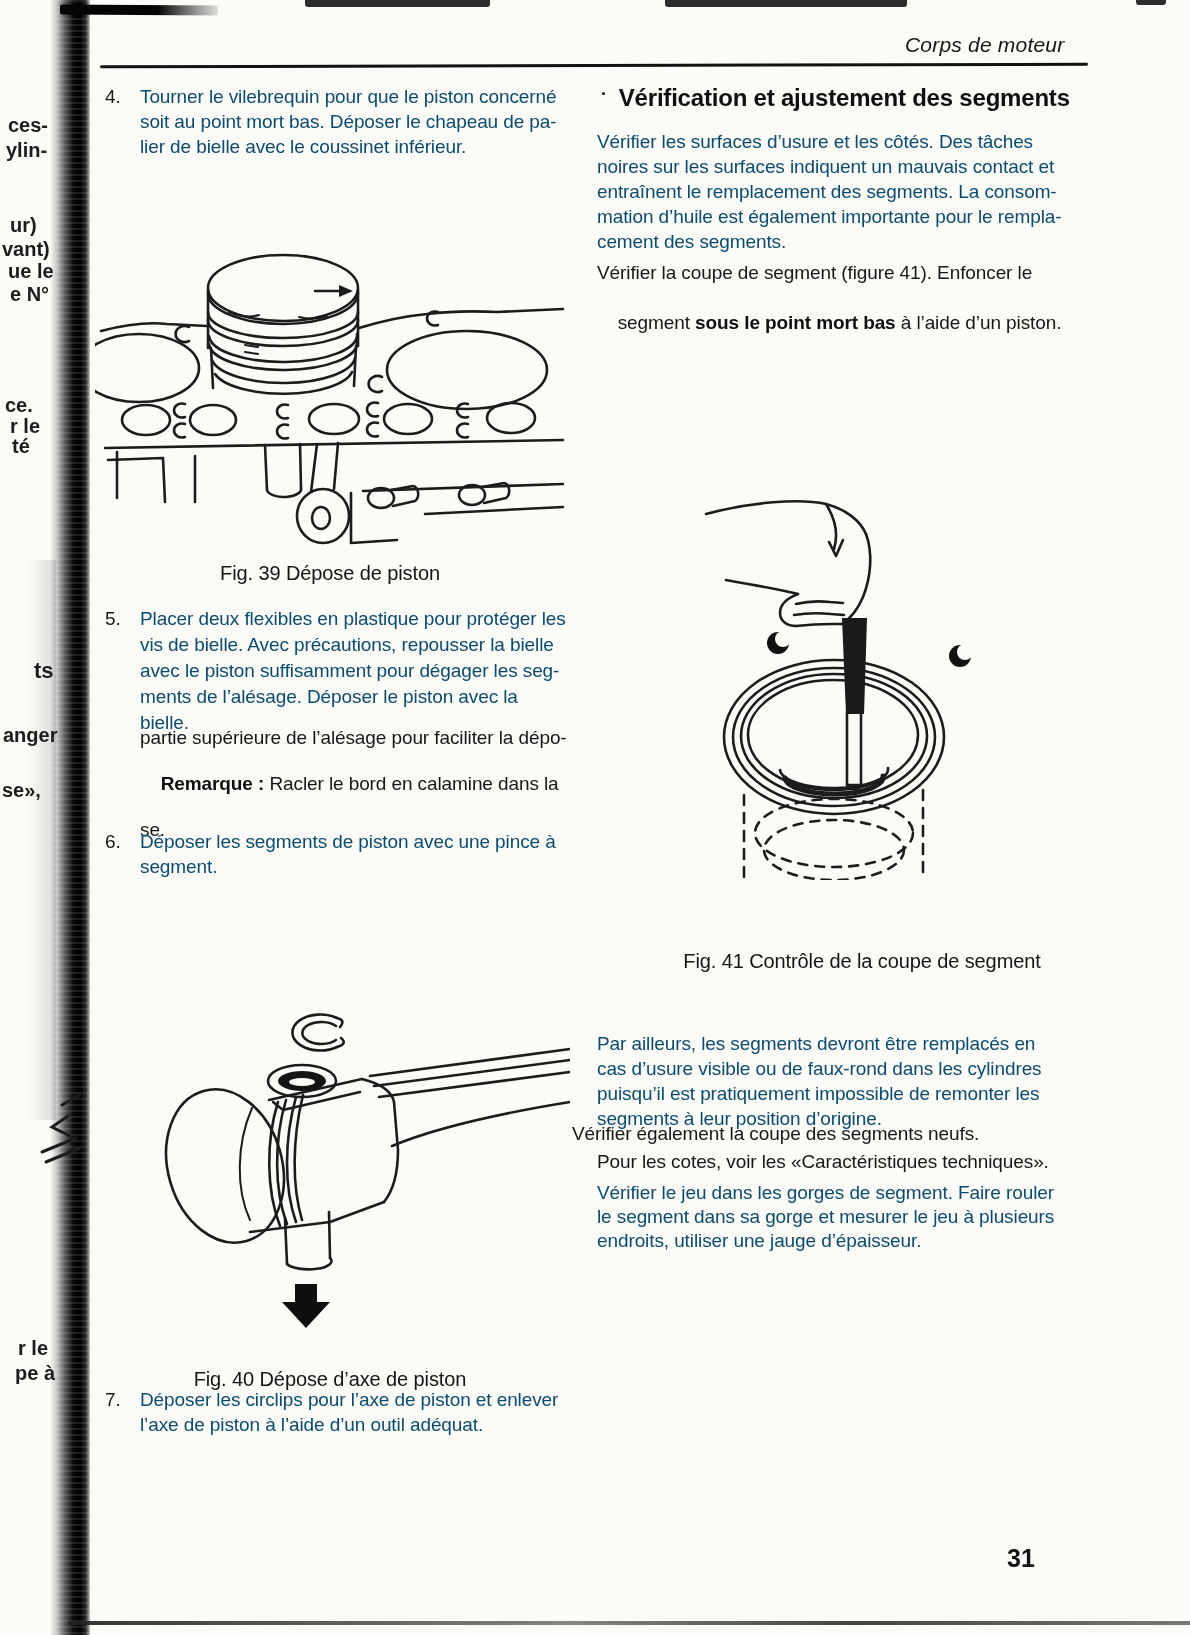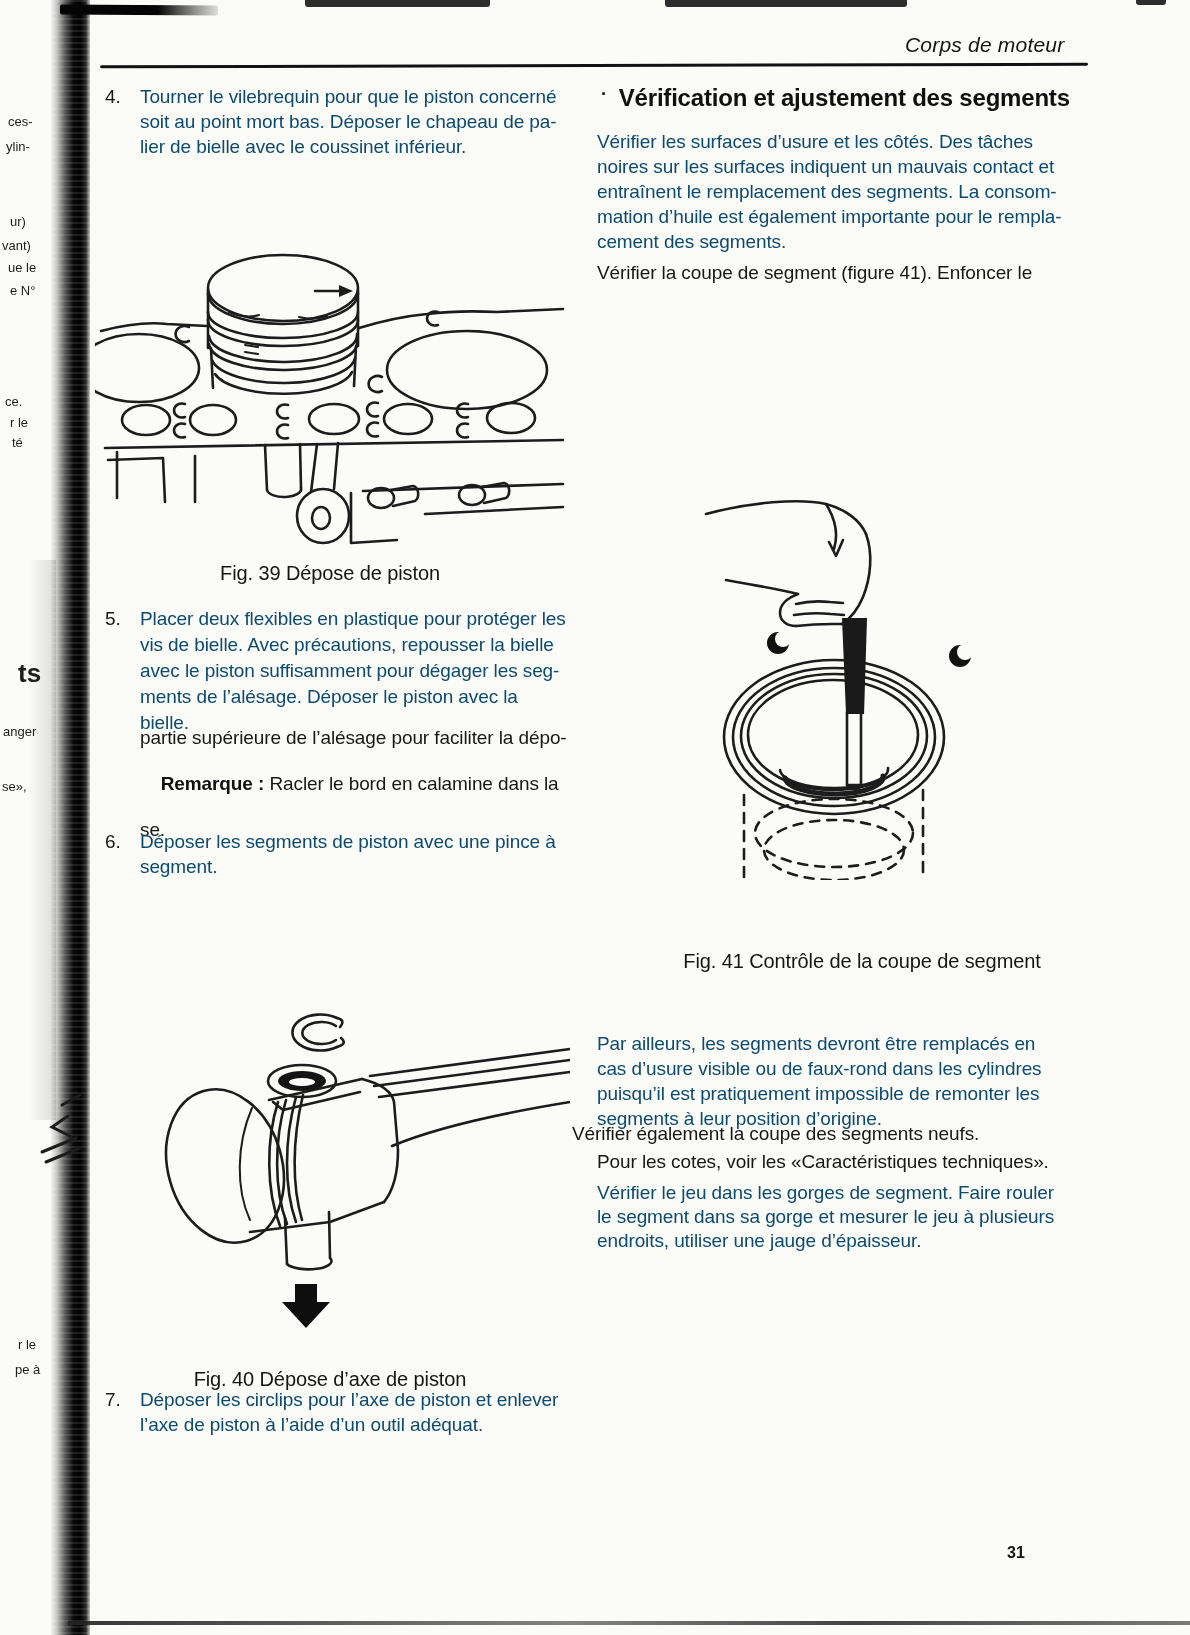--- a/index.html
+++ b/index.html
@@ -45,24 +45,24 @@
   }
   
   .lines{white-space:pre;font-size:19px;line-height:25px;color:#0c4a6e;font-weight:500;letter-spacing:-.1px;}
   .ln{white-space:pre;font-size:19px;line-height:25px;color:#171717;font-weight:500;letter-spacing:-.1px;}
   .step{display:flex;}
   .step .num{flex:0 0 35px;font-size:19px;line-height:25px;font-weight:500;color:#171717;}
   .caption{font-size:20px;text-align:center;color:#151515;font-weight:500;letter-spacing:-.1px;white-space:pre;}
   .heading{font-size:24px;font-weight:bold;color:#0f0f0f;letter-spacing:-.2px;white-space:pre;display:flex;align-items:center;}
   .heading .mark{font-size:18px;margin-right:12px;font-weight:bold;transform:translateY(-4px);}
   b{font-weight:bold;color:#101010;}
-  .pagenum{font-size:16px;font-weight:600;color:#141414;}
+  .pagenum{font-size:25px;font-weight:600;color:#141414;}
   
-  .frag{position:absolute;font-size:13px;font-weight:400;color:#1c1c1c;white-space:pre;}
-  .frag.bold{font-weight:bold;font-size:26px;}
+  .frag{position:absolute;font-size:20px;font-weight:700;color:#1c1c1c;white-space:pre;}
+  .frag.bold{font-weight:bold;font-size:22px;margin-left:16px;}
   svg{display:block;}
 </style>
 </head>
 <body>
 
 <div class="abs binding-haze"></div>
 <div class="abs binding-band"></div>
 <div class="abs top-corner-bar"></div>
 <div class="abs smudge s1"></div>
 <div class="abs smudge s2"></div>
@@ -242,20 +242,23 @@
 </div>
 
 <div class="abs lines" style="left:597px;top:129px;width:545px;">Vérifier les surfaces d’usure et les côtés. Des tâches
 noires sur les surfaces indiquent un mauvais contact et
 entraînent le remplacement des segments. La consom-
 mation d’huile est également importante pour le rempla-
 cement des segments.</div>
 
 <div class="abs" style="left:597px;top:260px;width:545px;">
   <div class="ln">Vérifier la coupe de segment (figure 41). Enfoncer le</div>
+  <div class="ln">
+    <span>segment </span><b>sous le point mort bas</b><span> à l’aide d’un piston.</span>
+  </div>
 </div>
 
 <svg class="abs" style="left:630px;top:460px;" width="420" height="420" viewBox="0 0 420 420">
   <g stroke="#1c1c1c" stroke-width="2.6" fill="none" stroke-linecap="round" stroke-linejoin="round">
 
     <ellipse cx="204" cy="277" rx="110" ry="77"></ellipse>
     <ellipse cx="204" cy="277" rx="101" ry="69"></ellipse>
     <ellipse cx="204" cy="276" rx="93" ry="62"></ellipse>
     <ellipse cx="203" cy="275" rx="85" ry="55"></ellipse>
 

